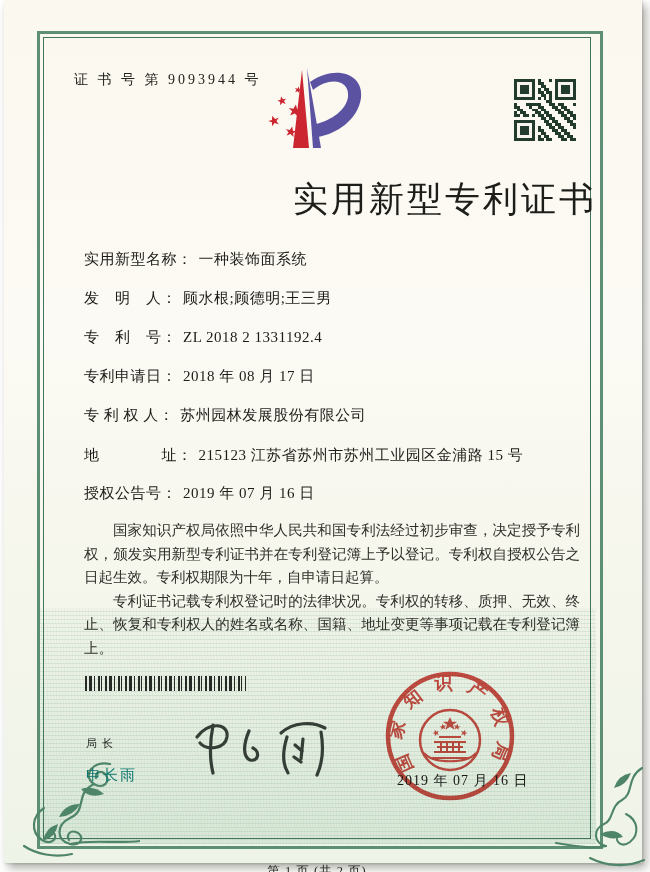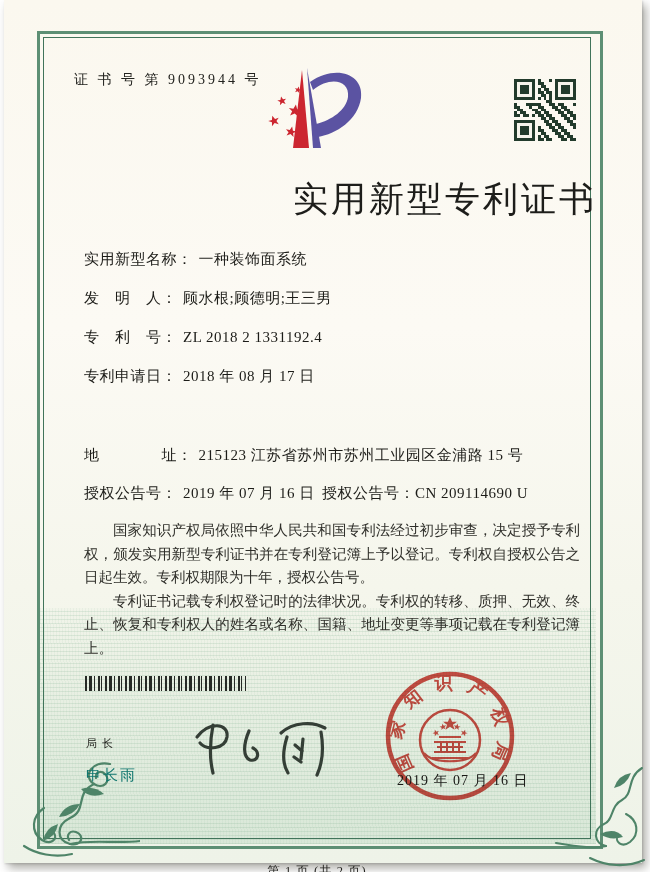--- a/index.html
+++ b/index.html
@@ -225,32 +225,32 @@
   </div>
   <div class="abs frow" style="top:289px">
     <span class="lab">发　明　人：</span><span>顾水根;顾德明;王三男</span>
   </div>
   <div class="abs frow" style="top:328px">
     <span class="lab">专　利　号：</span><span>ZL 2018 2 1331192.4</span>
   </div>
   <div class="abs frow" style="top:367px">
     <span class="lab">专利申请日：</span><span>2018 年 08 月 17 日</span>
   </div>
+  <div class="abs frow" style="top:406px">
+    <span class="lab">专 利 权 人：</span><span>苏州园林发展股份有限公司</span>
+  </div>
   <div class="abs frow" style="top:446px">
     <span class="lab">地　　　　址：</span><span>215123 江苏省苏州市苏州工业园区金浦路 15 号</span>
   </div>
   <div class="abs frow" style="top:484px">
     <span class="lab">授权公告号：</span><span>2019 年 07 月 16 日</span>
   </div>
-  <div class="abs frow2" style="top:484px">
-    <span class="lab">授权公告号：</span><span>CN 209114690 U</span>
-  </div>
 
   <div class="abs paras">
-    <p>国家知识产权局依照中华人民共和国专利法经过初步审查，决定授予专利权，颁发实用新型专利证书并在专利登记簿上予以登记。专利权自授权公告之日起生效。专利权期限为十年，授权公告号。</p>
+    <p>国家知识产权局依照中华人民共和国专利法经过初步审查，决定授予专利权，颁发实用新型专利证书并在专利登记簿上予以登记。专利权自授权公告之日起生效。专利权期限为十年，自申请日起算。</p>
     <p>专利证书记载专利权登记时的法律状况。专利权的转移、质押、无效、终止、恢复和专利权人的姓名或名称、国籍、地址变更等事项记载在专利登记簿上。</p>
   </div>
 
   <div class="abs barcode"></div>
 
   <div class="abs director-label">局长</div>
   <div class="abs director-name">申长雨</div>
 
   <div class="abs sig-wrap">
     <svg viewBox="0 0 150 68">

